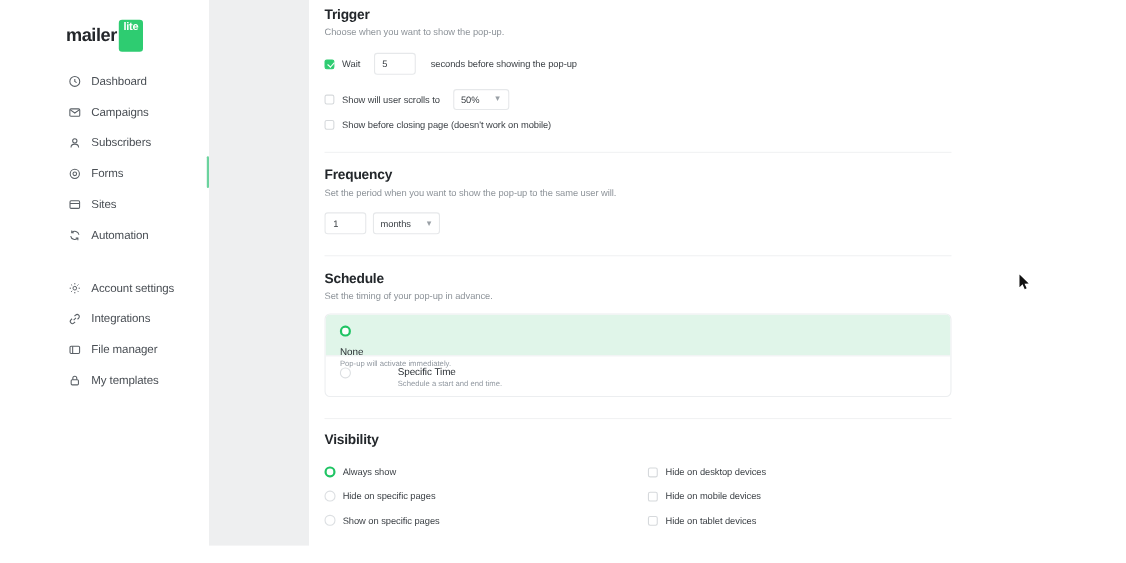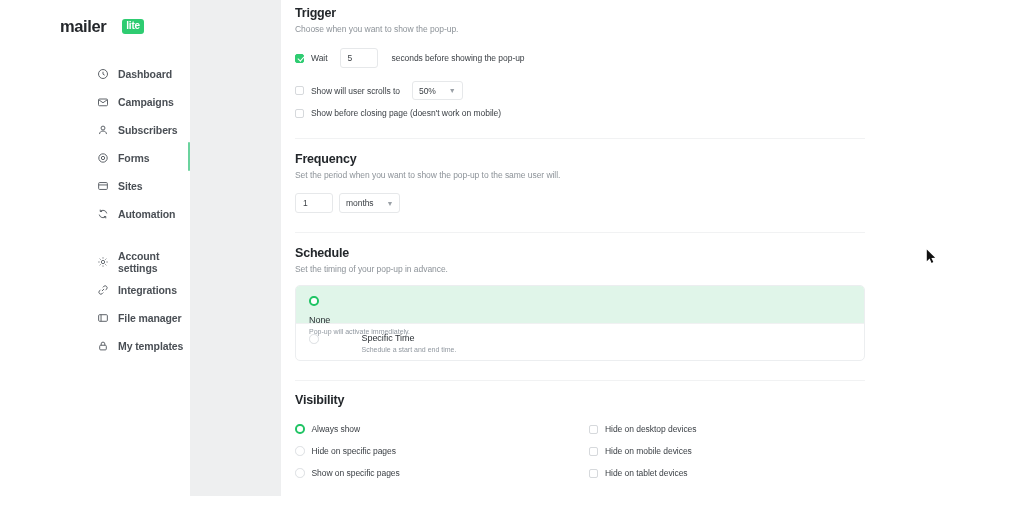--- a/index.html
+++ b/index.html
@@ -33,55 +33,54 @@
     position: relative;
     flex: 0 0 190px;
   }
 
   #logo {
     position: absolute;
     left: 60px;
     top: 18px;
     display: flex;
     align-items: center;
-    gap: 16px;
+    gap: 2px;
   }
   #logo .wordmark {
     font-size: 16.5px;
     font-weight: bold;
     letter-spacing: -0.4px;
     color: #24272b;
     line-height: 1;
   }
   #logo .badge {
     background: #2ecc71;
     color: #ffffff;
     font-size: 10px;
     font-weight: bold;
     border-radius: 3px;
-    padding: 2px 4px 3px 4px;
+    padding: 2px 4px 17px 4px;
     line-height: 1;
     letter-spacing: -0.2px;
   }
 
   .nav-group { position: absolute; left: 0; width: 190px; }
   #nav-primary { top: 60px; }
   #nav-secondary { top: 248px; }
 
   .nav-item {
     display: flex;
     align-items: center;
     gap: 9px;
     height: 28px;
-    padding-left: 97px;
+    padding-left: 62px;
     color: #4a4f55;
     font-size: 10.5px;
     letter-spacing: -0.1px;
     cursor: pointer;
-    font-weight: bold;
   }
   .nav-item .nav-icon {
     width: 12px;
     height: 12px;
     flex: 0 0 12px;
     display: flex;
     align-items: center;
     justify-content: center;
     color: #5a6066;
   }

